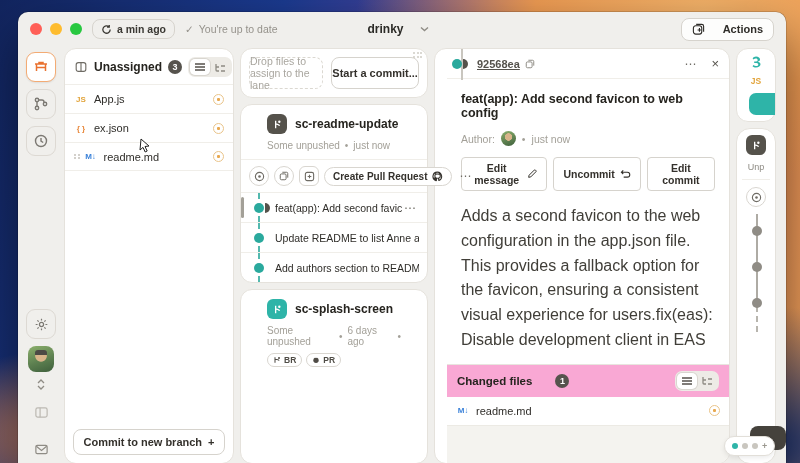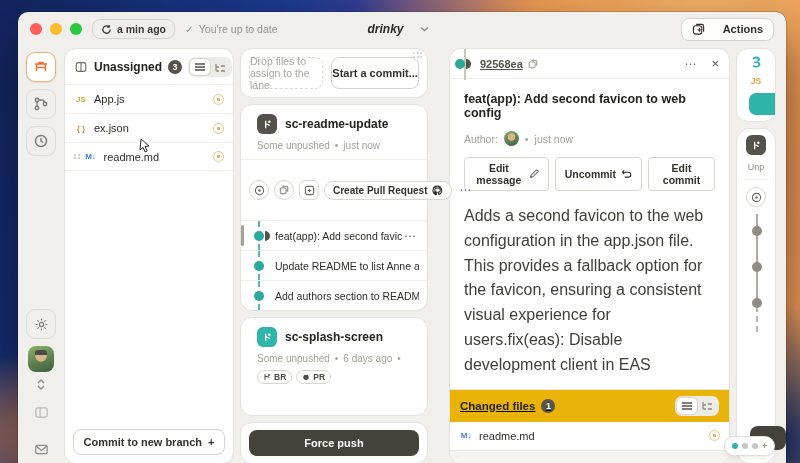--- a/index.html
+++ b/index.html
@@ -18,21 +18,21 @@
     box-shadow:0 22px 50px rgba(0,0,0,.5), 0 0 0 .5px rgba(0,0,0,.28);
     overflow:hidden;
   }
   
   .titlebar { height:34px; display:flex; align-items:center; gap:10px; padding:0 12px; position:relative; }
   .lights { display:flex; gap:8px; }
   .light { width:12px; height:12px; border-radius:50%; }
   .light.red{background:#ff5f57}.light.yellow{background:#febc2e}.light.green{background:#28c840}
   .sync-pill { display:flex; align-items:center; gap:5px; border:1px solid #d6d3cd; border-radius:8px; padding:3px 8px; font-size:10.5px; font-weight:bold; color:#3a3833; background:transparent; cursor:pointer; }
   .uptodate { display:flex; align-items:center; gap:5px; font-size:10.5px; color:#95928b; }
-  .title-center { position:absolute; left:0; right:8px; display:flex; justify-content:center; align-items:center; gap:16px; pointer-events:none;font-style:italic; }
+  .title-center { position:absolute; left:0; right:8px; display:flex; justify-content:center; align-items:center; gap:16px; pointer-events:none; }
   .title-center span { font-size:12px; font-weight:bold; color:#2b2a26; }
   .actions-btn { margin-left:auto; display:flex; align-items:center; gap:18px; background:#fdfdfc; border:1px solid #d6d3cd; border-radius:8px; padding:4px 10px; font-size:11px; font-weight:bold; color:#2f2d29; cursor:pointer; }
   .icon { display:inline-flex; align-items:center; justify-content:center; color:inherit; }
   svg { display:block; }
   
   .content { position:absolute; top:34px; left:0; right:0; bottom:0; display:flex; padding:2px 4px 8px 0; }
   
   .rail { width:46px; display:flex; flex-direction:column; align-items:center; gap:7px; padding-top:4px; }
   .rail-btn { width:30px; height:30px; border-radius:9px; display:flex; align-items:center; justify-content:center; color:#7c7973; border:1px solid transparent; cursor:pointer; }
   .rail-btn.outlined { border-color:#ddd9d3; }
@@ -61,59 +61,59 @@
   .drag-dots i { width:2px; height:2px; border-radius:50%; background:#c4c1ba; }
   .lp-footer { margin-top:auto; padding:8px; }
   .outline-btn { width:100%; display:flex; align-items:center; justify-content:center; gap:6px; border:1px solid #d6d3cd; border-radius:8px; background:#fff; padding:6px 0; font-size:11px; font-weight:bold; color:#34312c; cursor:pointer; }
   
   .lane { width:188px; margin-left:6px; display:flex; flex-direction:column; gap:6px; }
   .lane-card { position:relative; }
   .card-a { padding:8px; display:flex; flex-direction:row; gap:8px; }
   .lane-drag { position:absolute; top:3px; right:5px; display:grid; grid-template-columns:repeat(3,2px); gap:1.5px; }
   .lane-drag i { width:2px; height:2px; border-radius:50%; background:#cfccc5; }
   .dropzone { border:1px dashed #dbd8d1; border-radius:8px; height:32px; display:flex; align-items:center; justify-content:center; font-size:10.5px; color:#a9a69f; }
-  .branch-head { padding:9px 16px 8px; }
+  .branch-head { padding:9px 26px 8px; }
   .bh-row { display:flex; align-items:center; gap:8px; }
   .branch-icon { width:20px; height:20px; border-radius:6px; color:#fff; display:flex; align-items:center; justify-content:center; }
   .branch-icon.dark{background:#55524b}.branch-icon.teal{background:#2eb4a8}
   .branch-name { font-size:12px; font-weight:bold; color:#26241f; }
   .bh-meta { margin-top:6px; display:flex; align-items:center; gap:5px; font-size:10px; color:#a3a098; }
   .badges-row { margin-top:6px; display:flex; gap:4px; }
   .badge-pill { display:flex; align-items:center; gap:3px; border:1px solid #d9d6d0; border-radius:7px; padding:1px 5px; font-size:8.5px; font-weight:bold; color:#4f4c46; }
-  .toolbar { display:flex; align-items:center; gap:5px; padding:20px 8px; border-top:1px solid #f0eee9; }
+  .toolbar { display:flex; align-items:center; gap:5px; padding:6px 8px; border-top:1px solid #f0eee9; }
   .circ-btn { width:20px; height:20px; flex:none; border-radius:50%; border:1px solid #d9d6d0; background:#fff; display:flex; align-items:center; justify-content:center; color:#6f6c65; cursor:pointer; }
   .sq-btn { border-radius:6px; }
   .cta-pill { display:flex; align-items:center; gap:5px; border:1px solid #d9d6d0; border-radius:10px; background:#fff; padding:3px 8px; font-size:10px; font-weight:bold; color:#34312c; white-space:nowrap; cursor:pointer; }
   .kebab { margin-left:auto; color:#6f6c65; font-size:12px; letter-spacing:1px; cursor:pointer; padding:0 2px; }
   .commit-row { position:relative; display:flex; align-items:center; height:30px; border-top:1px solid #f0eee9; padding-left:34px; padding-right:8px; font-size:10.5px; color:#2f2d29; cursor:pointer; overflow:hidden; }
   .c-line { position:absolute; left:17px; top:0; bottom:0; border-left:2px dashed #53b9ae; }
   .c-dot { position:absolute; left:13px; top:50%; margin-top:-5px; width:10px; height:10px; border-radius:50%; background:#2aa99d; }
   .c-half { position:absolute; left:24px; top:50%; margin-top:-5px; width:5px; height:10px; border-radius:0 5px 5px 0; background:#55524b; }
   .sel-bar { position:absolute; left:0; top:4px; bottom:4px; width:3px; border-radius:2px; background:#a3a098; }
   .c-msg { white-space:nowrap; overflow:hidden; }
   .force-wrap { padding:7px 8px; }
   .force-btn { width:100%; background:#45423c; color:#fff; border:none; border-radius:8px; padding:7px 0; font-size:11px; font-weight:bold; text-align:center; cursor:pointer; }
   
-  .right-panel { flex:1; margin-left:21px; display:flex; flex-direction:column; overflow:hidden; }
+  .right-panel { flex:1; margin-left:6px; display:flex; flex-direction:column; overflow:hidden;padding-left:12px; }
   .rp-header { position:relative; display:flex; align-items:center; height:30px; padding-right:10px; border-bottom:1px solid #f0eee9; }
   .rp-graph { width:30px; align-self:stretch; position:relative; }
   .rp-graph .vline { position:absolute; left:14px; top:-2px; bottom:-2px; border-left:2px solid #c9c6bf; }
   .rp-graph .gdot { position:absolute; left:5px; top:50%; margin-top:-5px; width:10px; height:10px; border-radius:50%; background:#2aa99d; }
   .rp-graph .ghalf { position:absolute; left:16px; top:50%; margin-top:-5px; width:5px; height:10px; border-radius:0 5px 5px 0; background:#55524b; }
   .sha-link { font-size:11px; font-weight:bold; color:#55524c; text-decoration:underline; cursor:pointer; }
   .rp-head-right { margin-left:auto; display:flex; align-items:center; gap:12px; color:#6f6c65; }
   .close-x { font-size:13px; color:#55524c; cursor:pointer; }
   .rp-body { padding:13px 14px 11px; }
   .rp-title { font-size:12.5px; font-weight:bold; color:#26241f; }
   .author-row { margin-top:11px; display:flex; align-items:center; gap:6px; font-size:10.5px; color:#a3a098; }
   .mini-avatar { width:15px; height:15px; border-radius:50%; background:radial-gradient(circle at 50% 40%, #d8b48a 0 30%, rgba(0,0,0,0) 34%), linear-gradient(160deg,#8cb06c, #3e5f3c); }
   .btn-row { margin-top:11px; display:flex; gap:6px; }
   .mini-btn { display:flex; align-items:center; gap:5px; border:1px solid #d6d3cd; border-radius:4px; background:#fff; padding:4px 9px; font-size:10.5px; font-weight:bold; color:#34312c; cursor:pointer; }
   .desc { margin-top:13px; font-size:16px; line-height:1.55; color:#403e38; max-width:478px; }
-  .cf-header { display:flex; align-items:center; gap:6px; padding:6px 10px; background:#eab308; border-top:1px solid #e8e5df;text-decoration:underline; }
+  .cf-header { display:flex; align-items:center; gap:23px; padding:6px 10px; background:#f9a8d4; border-top:1px solid #e8e5df; }
   .cf-title { font-size:11.5px; font-weight:bold; color:#26241f; }
   .cf-row { background:#fff; border-top:1px solid #eceae4; border-bottom:1px solid #eceae4; }
   .rp-rest { flex:1; background:#f4f3ef; }
   
   .collapsed { width:46px; margin-left:6px; display:flex; flex-direction:column; gap:6px; position:relative; }
   .col-card { width:40px; display:flex; flex-direction:column; align-items:center; padding:6px 0; gap:7px; }
   .js-mini { font-size:8.5px; font-weight:bold; color:#e2a43b; }
   .teal-thumb { width:26px; height:22px; border-radius:7px 0 0 7px; background:#2eb4a8; align-self:flex-end; }
   .unp { font-size:9px; color:#8d8a83; }
   .col-divider { width:28px; border-top:1px solid #f0eee9; }
@@ -405,25 +405,20 @@
                     <path d="M2.5 3.5l1.5 1 .5-2zM9.5 3.5l-1.5 1-.5-2z"></path>
                   </svg>
               </span>
               <span>PR</span>
             </span>
           </div>
         </div>
 
       </div>
 
-      <div class="panel lane-card force-wrap">
-        <button class="force-btn">
-          <span>Force push</span>
-        </button>
-      </div>
     </div>
 
     <div class="panel right-panel">
       <div class="rp-header">
         <div class="rp-graph">
           <span class="vline"></span>
           <span class="gdot"></span>
           <span class="ghalf"></span>
         </div>
         <span class="sha-link">92568ea</span>

